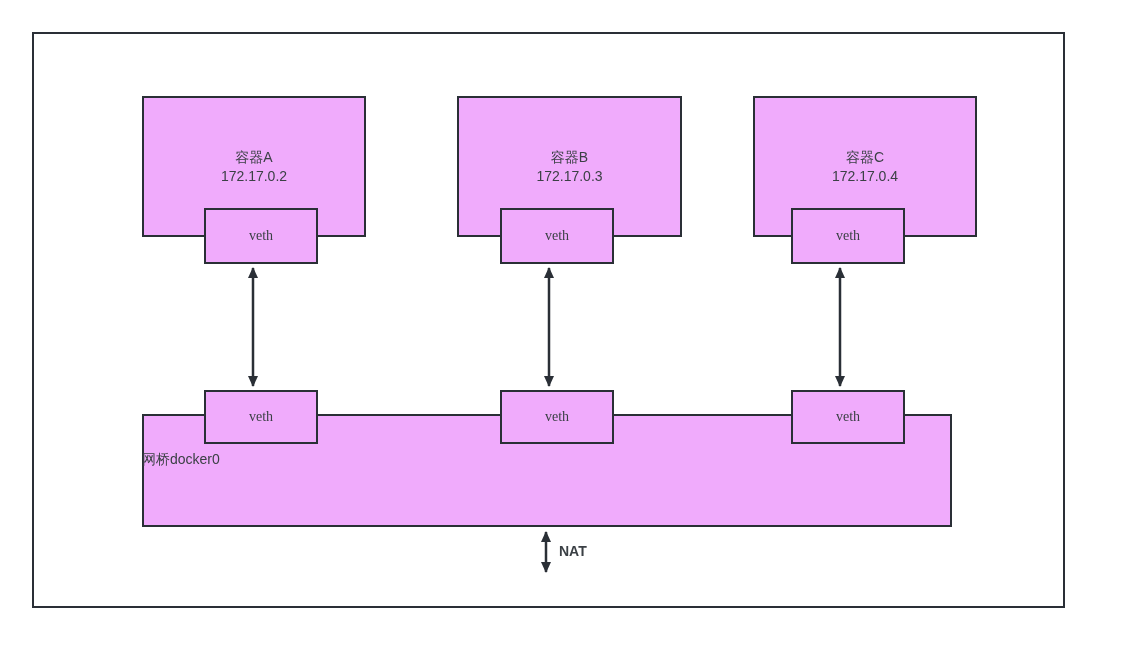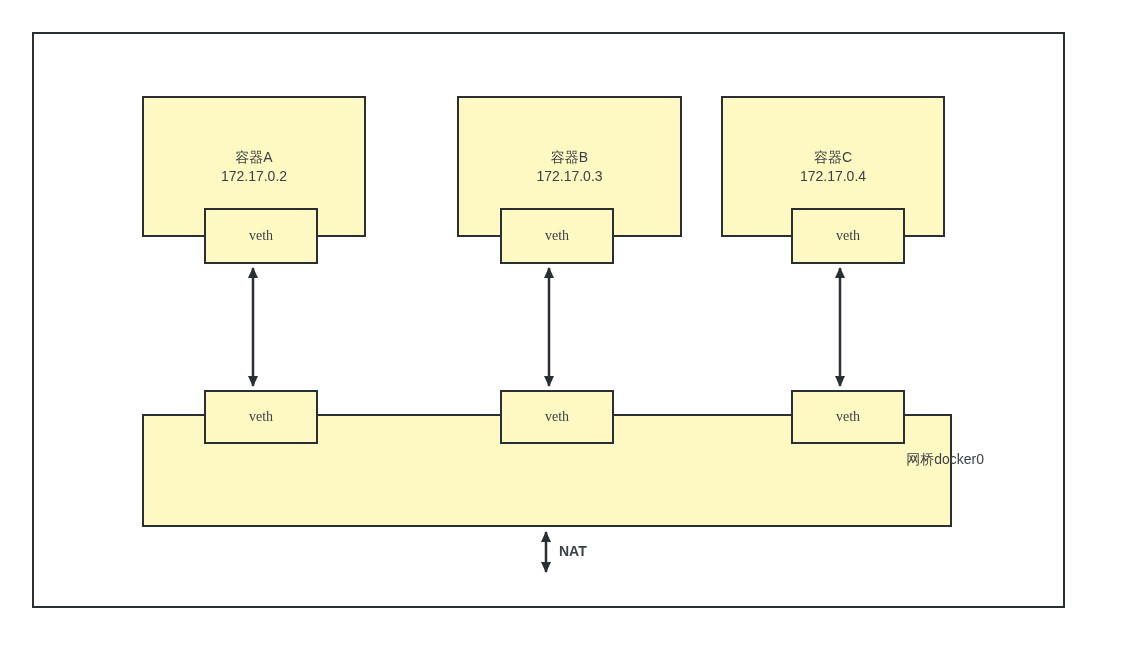--- a/index.html
+++ b/index.html
@@ -13,52 +13,51 @@
     height: 649px;
     background: #ffffff;
     font-family: "Liberation Sans", "DejaVu Sans", sans-serif;
     color: #3b4045;
     overflow: hidden;
   }
   .shape {
     position: absolute;
     box-sizing: border-box;
     border: 2px solid #2a2f36;
-    background: #fef9c3;
+    background: #f0abfc;
   }
   .outer-rect {
     left: 32px; top: 32px; width: 1033px; height: 576px;
     background: transparent;
     z-index: 1;
   }
   .container-box {
     top: 96px; height: 141px;
     z-index: 2;
     display: flex; align-items: center; justify-content: center;
   }
   .container-a { left: 142px; width: 224px; }
   .container-b { left: 457px; width: 225px; }
-  .container-c { left: 721px; width: 224px; }
+  .container-c { left: 753px; width: 224px; }
   .box-label {
     text-align: center;
     font-size: 14px;
     line-height: 1.35;
   }
   .bridge-rect {
     left: 142px; top: 414px; width: 810px; height: 113px;
     z-index: 2;
   }
   .bridge-label {
     position: absolute;
     left: 142px; top: 450px; width: 810px;
-    text-align: right;
+    text-align: left;
     font-size: 14px;
     line-height: 1.35;
     z-index: 3;
-    padding-left: 32px;
   }
   .veth-box {
     width: 114px;
     z-index: 5;
     display: flex; align-items: center; justify-content: center;
     font-size: 14px;
     font-family: Liberation Serif, serif;
   }
   .veth-top { top: 208px; height: 56px; }
   .veth-bottom { top: 390px; height: 54px; }

